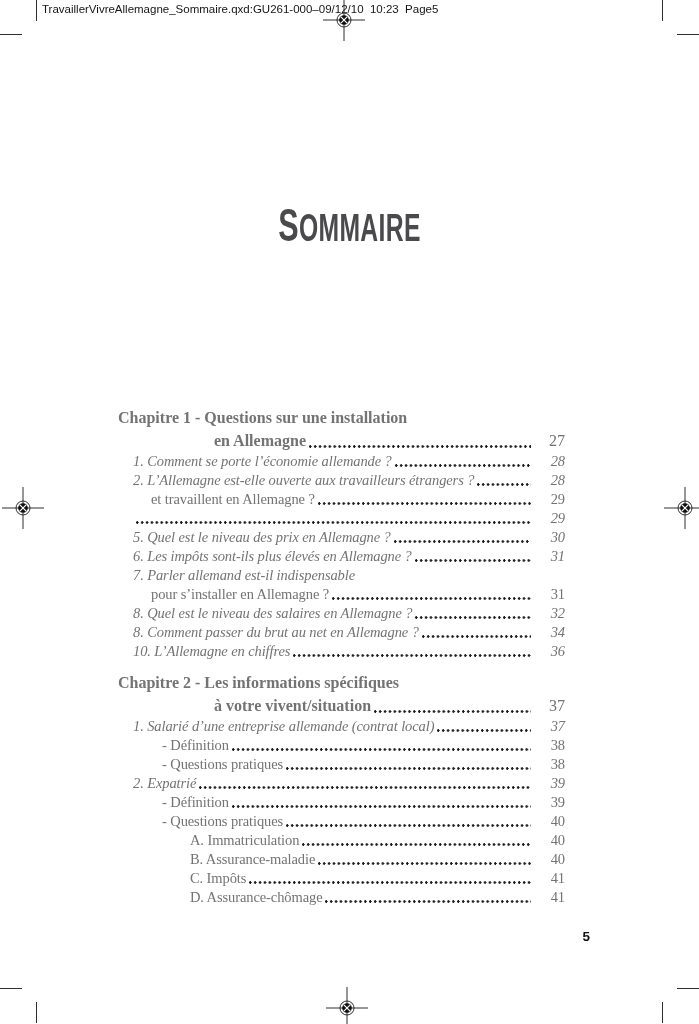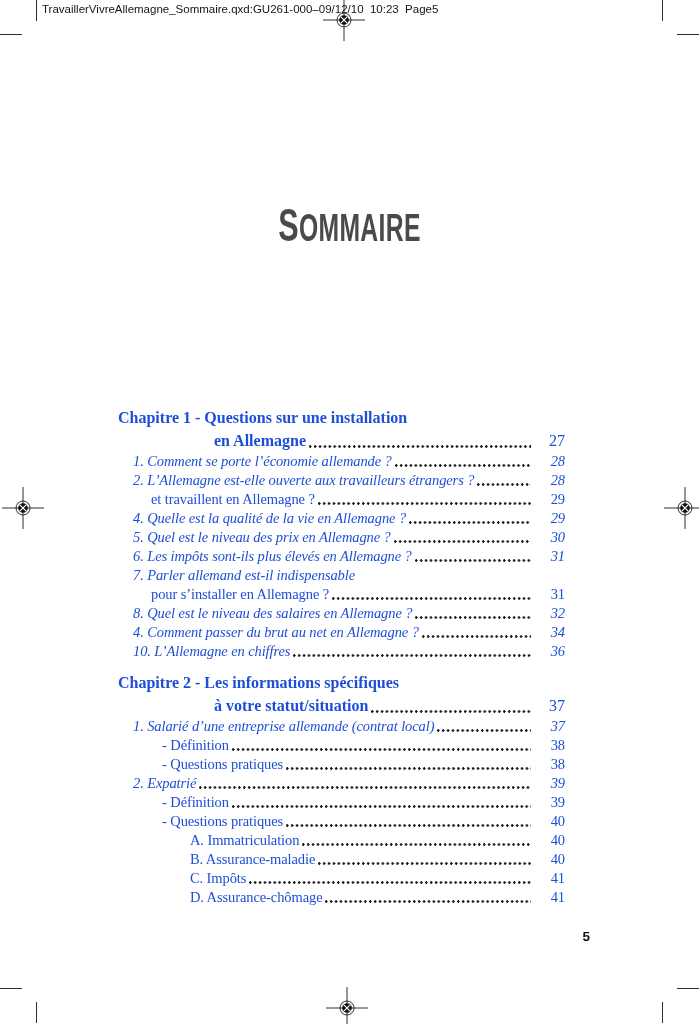--- a/index.html
+++ b/index.html
@@ -33,21 +33,21 @@
     transform-origin: 50% 50%;
     font-family: "Liberation Sans", "DejaVu Sans", sans-serif;
     font-weight: bold; color: #4a4a4c;
     line-height: 1; white-space: nowrap; letter-spacing: 0.5px;
   }
   .title-initial { font-size: 47px; }
   .title-rest   { font-size: 38px; }
   
   .toc {
     position: absolute; left: 118px; top: 406px; width: 447px;
-    font-size: 14.5px; letter-spacing: -0.1px; color: #1d4ed8;
+    font-size: 14.5px; letter-spacing: -0.1px; color: #737373;
   }
   .section + .section { margin-top: 10px; }
   .row { display: flex; align-items: baseline; line-height: 19px; }
   .row.heading { font-weight: bold; font-size: 16px; line-height: 23px; letter-spacing: 0; }
   .row.heading .page-num { font-weight: normal; font-size: 16px; }
   .ind-h2 { margin-left: 96px; }
   .ind-1  { margin-left: 15px; font-style: italic; }
   .ind-2  { margin-left: 33px; }
   .ind-3  { margin-left: 44px; }
   .ind-4  { margin-left: 72px; }
@@ -131,21 +131,20 @@
         <span class="label">2. L’Allemagne est-elle ouverte aux travailleurs étrangers ?</span>
         <span class="dots"></span>
         <span class="page-num">28</span>
       </div>
       <div class="row entry ind-2">
         <span class="label">et travaillent en Allemagne ?</span>
         <span class="dots"></span>
         <span class="page-num">29</span>
       </div>
       <div class="row entry ind-1">
-        <span class="label">4. Quelle est la qualité de la vie en Allemagne ?</span>
         <span class="dots"></span>
         <span class="page-num">29</span>
       </div>
       <div class="row entry ind-1">
         <span class="label">5. Quel est le niveau des prix en Allemagne ?</span>
         <span class="dots"></span>
         <span class="page-num">30</span>
       </div>
       <div class="row entry ind-1">
         <span class="label">6. Les impôts sont-ils plus élevés en Allemagne ?</span>
@@ -159,36 +158,36 @@
         <span class="label">pour s’installer en Allemagne ?</span>
         <span class="dots"></span>
         <span class="page-num">31</span>
       </div>
       <div class="row entry ind-1">
         <span class="label">8. Quel est le niveau des salaires en Allemagne ?</span>
         <span class="dots"></span>
         <span class="page-num">32</span>
       </div>
       <div class="row entry ind-1">
-        <span class="label">4. Comment passer du brut au net en Allemagne ?</span>
+        <span class="label">8. Comment passer du brut au net en Allemagne ?</span>
         <span class="dots"></span>
         <span class="page-num">34</span>
       </div>
       <div class="row entry ind-1">
         <span class="label">10. L’Allemagne en chiffres</span>
         <span class="dots"></span>
         <span class="page-num">36</span>
       </div>
     </div>
     <div class="section">
       <div class="row heading">
         <span class="label">Chapitre 2 - Les informations spécifiques</span>
       </div>
       <div class="row heading ind-h2">
-        <span class="label">à votre statut/situation</span>
+        <span class="label">à votre vivent/situation</span>
         <span class="dots"></span>
         <span class="page-num">37</span>
       </div>
       <div class="row entry ind-1">
         <span class="label">1. Salarié d’une entreprise allemande (contrat local)</span>
         <span class="dots"></span>
         <span class="page-num">37</span>
       </div>
       <div class="row entry ind-3">
         <span class="label">- Définition</span>

